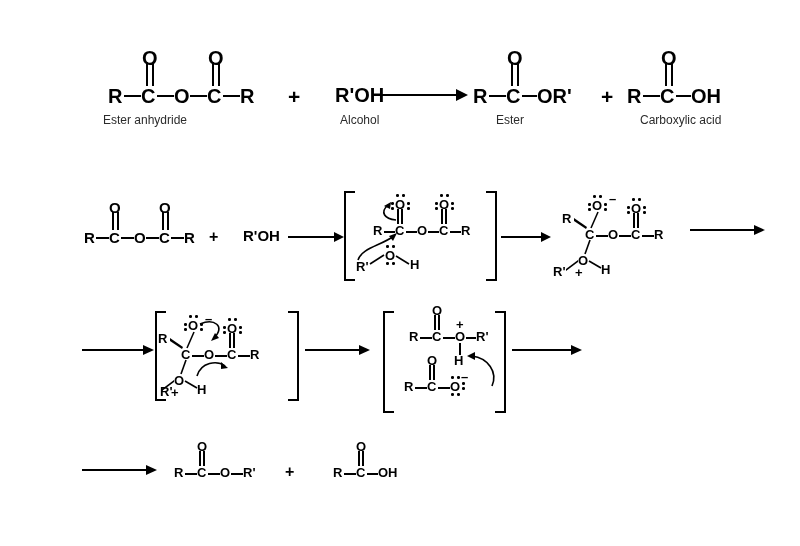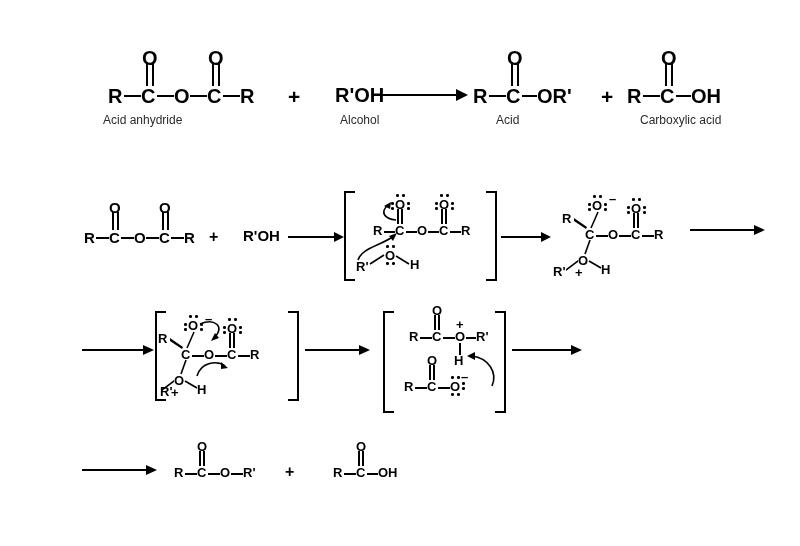--- a/index.html
+++ b/index.html
@@ -117,21 +117,21 @@
 
     <div class="bond vbond abs" style="left:212px; top:62px; height:24px;"></div>
     <div class="bond vbond abs" style="left:218px; top:62px; height:24px;"></div>
 
     <span class="abs atom big" style="left:208px; top:48px;">O</span>
 
     <div class="bond hbond abs" style="left:223px; top:95px; width:17px;"></div>
 
     <span class="abs atom big" style="left:240px; top:86px;">R</span>
 
-    <span class="abs caption" style="left:103px; top:114px;">Acid anhydride</span>
+    <span class="abs caption" style="left:103px; top:114px;">Ester anhydride</span>
   </div>
 
   <span class="abs plus big" style="left:288px; top:86px;">+</span>
 
   <div class="abs">
     <span class="abs atom big" style="left:335px; top:85px;">R'OH</span>
     <span class="abs caption" style="left:340px; top:114px;">Alcohol</span>
   </div>
 
   <svg class="abs" style="left:378px; top:84px;" width="90" height="22">
@@ -141,21 +141,21 @@
 
   <div class="abs">
     <span class="abs atom big" style="left:473px; top:86px;">R</span>
     <div class="bond hbond abs" style="left:489px; top:95px; width:17px;"></div>
     <span class="abs atom big" style="left:506px; top:86px;">C</span>
     <div class="bond vbond abs" style="left:511px; top:62px; height:24px;"></div>
     <div class="bond vbond abs" style="left:517px; top:62px; height:24px;"></div>
     <span class="abs atom big" style="left:507px; top:48px;">O</span>
     <div class="bond hbond abs" style="left:522px; top:95px; width:15px;"></div>
     <span class="abs atom big" style="left:537px; top:86px;">OR'</span>
-    <span class="abs caption" style="left:496px; top:114px;">Acid</span>
+    <span class="abs caption" style="left:496px; top:114px;">Ester</span>
   </div>
 
   <span class="abs plus big" style="left:601px; top:86px;">+</span>
 
   <div class="abs">
     <span class="abs atom big" style="left:627px; top:86px;">R</span>
     <div class="bond hbond abs" style="left:643px; top:95px; width:17px;"></div>
     <span class="abs atom big" style="left:660px; top:86px;">C</span>
     <div class="bond vbond abs" style="left:665px; top:62px; height:24px;"></div>
     <div class="bond vbond abs" style="left:671px; top:62px; height:24px;"></div>

